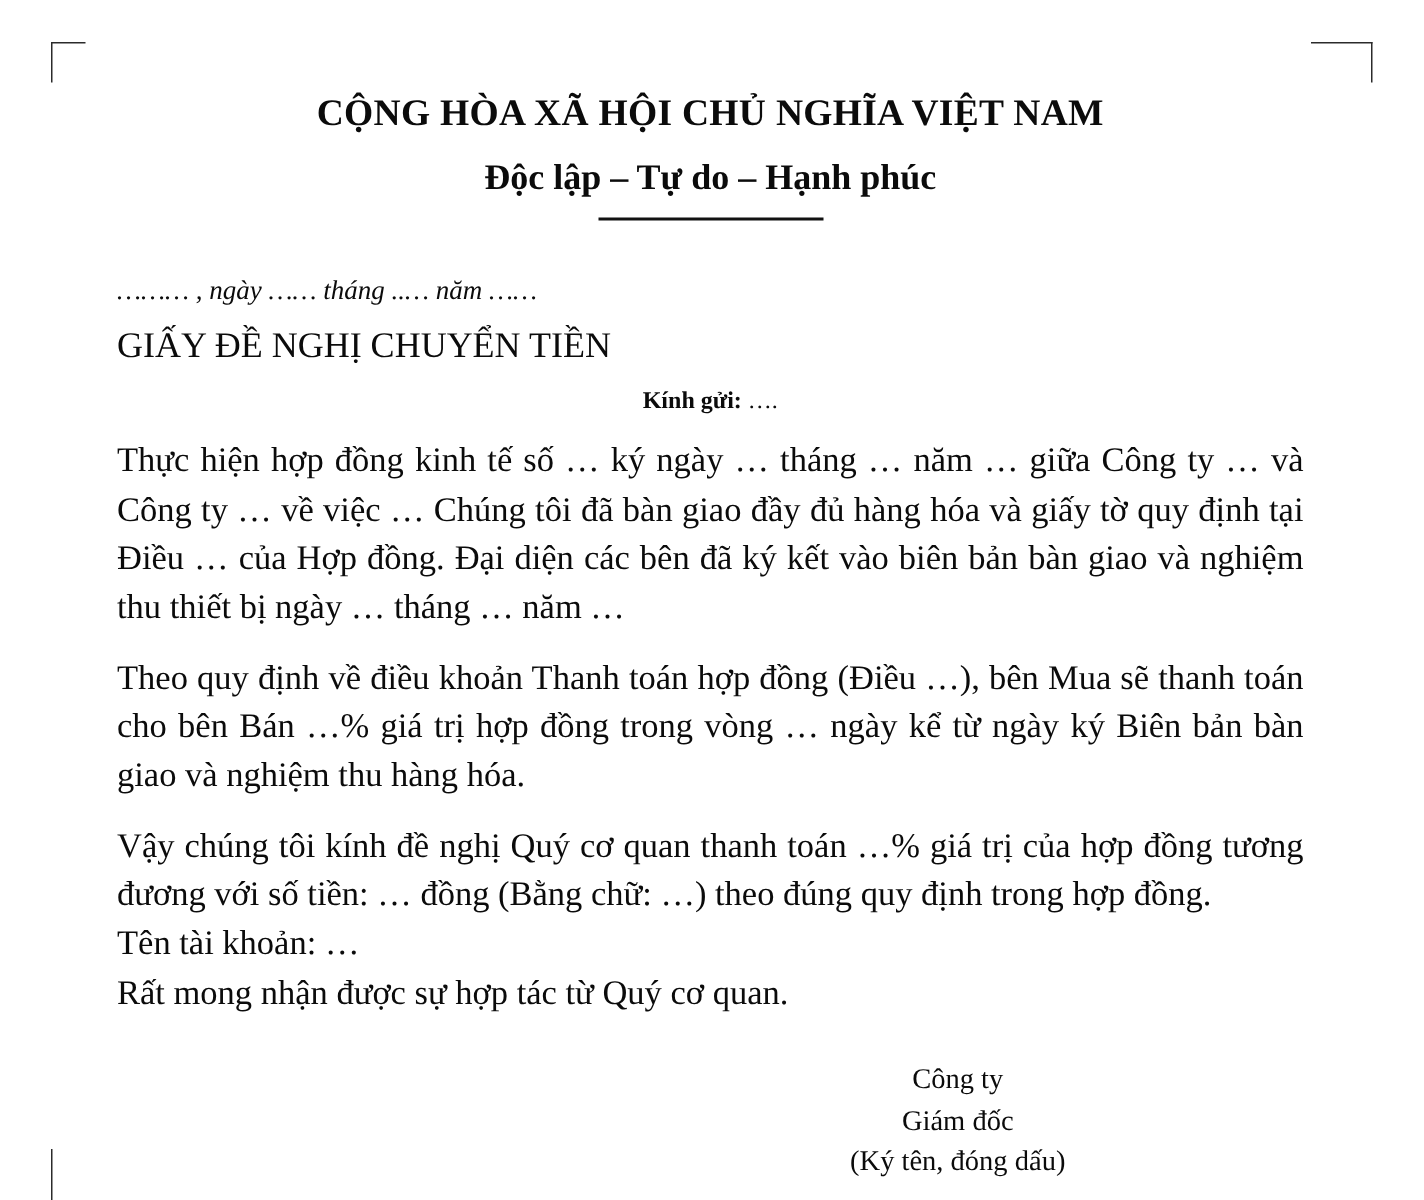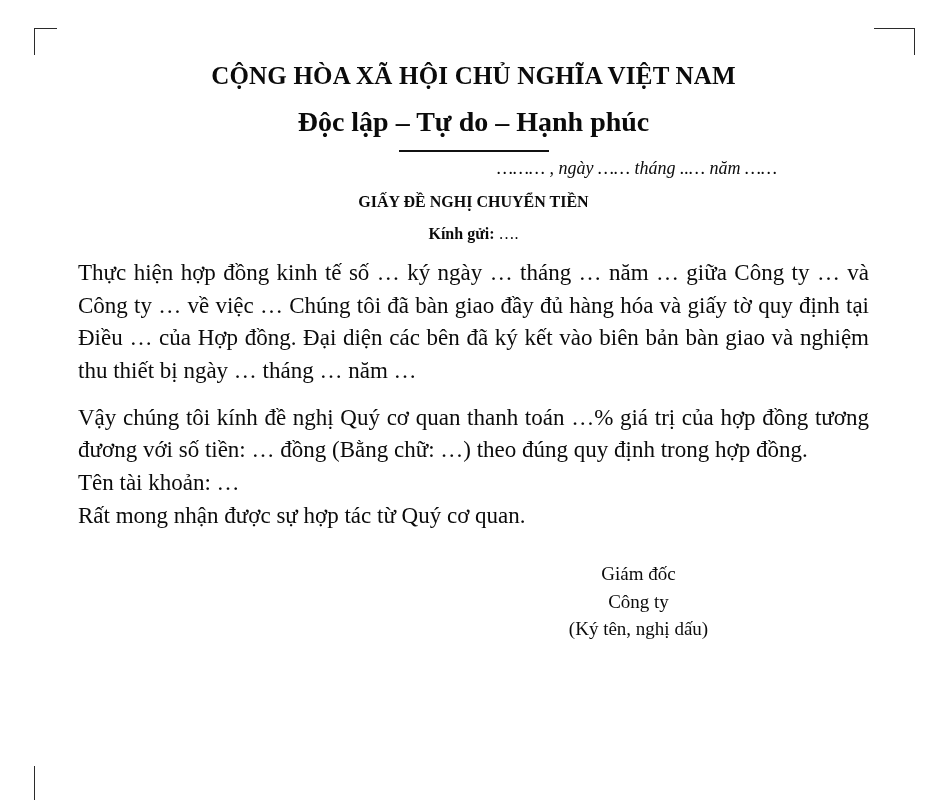--- a/index.html
+++ b/index.html
@@ -52,41 +52,40 @@
   .nation-title {
     text-align: center;
     font-weight: bold;
     font-size: 25px;
     letter-spacing: 0.2px;
     margin: 10px 0 0 0;
   }
   .nation-motto {
     text-align: center;
     font-weight: bold;
-    font-size: 28px;
+    font-size: 24px;
     margin: 16px 0 0 0;
   }
   .motto-rule {
     width: 150px;
     height: 0;
     border-top: 2px solid #111;
     margin: 12px auto 0 auto;
   }
 
   .dateline {
-    text-align: right;
     font-style: italic;
     font-size: 18px;
-    margin: 6px 92px 0 0;
+    margin: 36px 92px 0 0;
   }
 
   .doc-title {
-    text-align: center;
-    font-weight: bold;
-    font-size: 16px;
+    text-align: left;
+    font-weight: normal;
+    font-size: 24px;
     margin: 14px 0 0 0;
   }
   .recipient {
     text-align: center;
     font-size: 16px;
     margin: 14px 0 0 0;
   }
   .recipient b { font-weight: bold; }
 
   .body-block {
@@ -126,25 +125,26 @@
   <div class="dateline">……… , ngày …… tháng ..… năm ……</div>
 
   <div class="doc-title">GIẤY ĐỀ NGHỊ CHUYỂN TIỀN</div>
 
   <div class="recipient">
     <b>Kính gửi:</b>
     <span>….</span>
   </div>
 
   <p class="body-block">Thực hiện hợp đồng kinh tế số … ký ngày … tháng … năm … giữa Công ty … và Công ty … về việc … Chúng tôi đã bàn giao đầy đủ hàng hóa và giấy tờ quy định tại Điều … của Hợp đồng. Đại diện các bên đã ký kết vào biên bản bàn giao và nghiệm thu thiết bị ngày … tháng … năm …</p>
+  <p class="body-block">Theo quy định về điều khoản Thanh toán hợp đồng (Điều …), bên Mua sẽ thanh toán cho bên Bán …% giá trị hợp đồng trong vòng … ngày kể từ ngày ký Biên bản bàn giao và nghiệm thu hàng hóa.</p>
   <p class="body-block">Vậy chúng tôi kính đề nghị Quý cơ quan thanh toán …% giá trị của hợp đồng tương đương với số tiền: … đồng (Bằng chữ: …) theo đúng quy định trong hợp đồng.</p>
   <p class="body-block tight">Tên tài khoản: …</p>
   <p class="body-block tight">Rất mong nhận được sự hợp tác từ Quý cơ quan.</p>
 
   <div class="signature">
     <div class="sig-inner">
+      <div class="sig-line">Công ty</div>
       <div class="sig-line">Giám đốc</div>
-      <div class="sig-line">Công ty</div>
-      <div class="sig-line">(Ký tên, nghị dấu)</div>
+      <div class="sig-line">(Ký tên, đóng dấu)</div>
     </div>
   </div>
 
 </div>
 
 </body></html>

